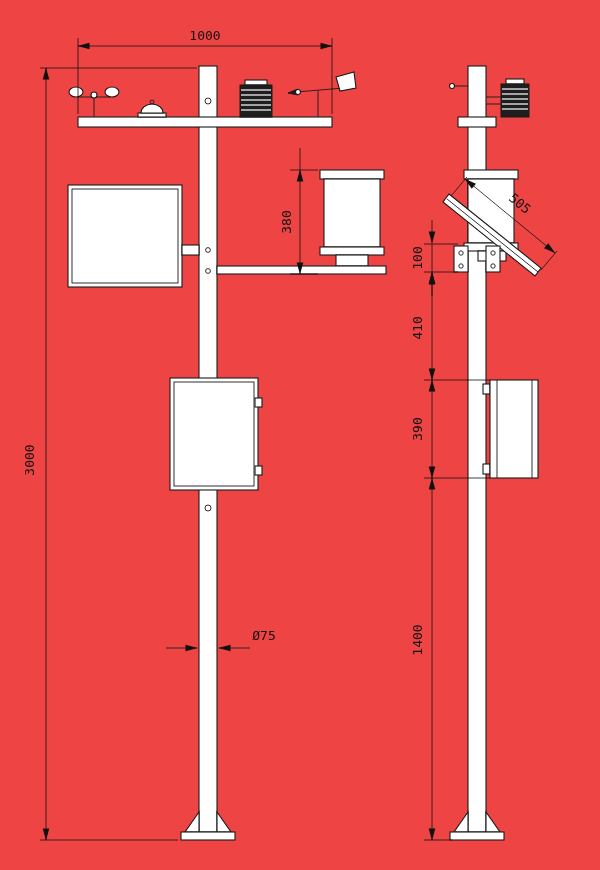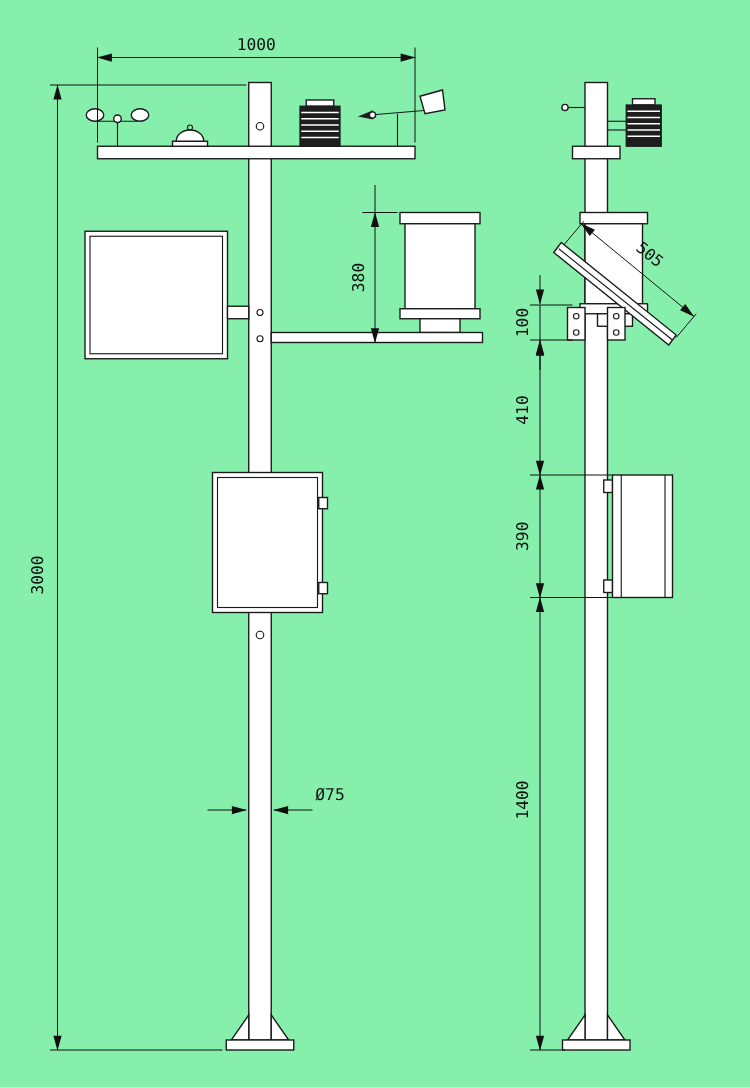--- a/index.html
+++ b/index.html
@@ -8,21 +8,21 @@
     background: #ffffff;
     width: 600px;
     height: 870px;
     overflow: hidden;
     font-family: "DejaVu Sans Mono", monospace;
   }
   .canvas {
     width: 600px;
     height: 870px;
     position: relative;
-    background: #86efac;
+    background: #ef4444;
   }
   svg { display: block; }
   .obj   { stroke: #1a1a1a; stroke-width: 1.1; fill: #ffffff; }
   .objthin { stroke: #1a1a1a; stroke-width: 0.9; fill: none; }
   .dark  { stroke: #1a1a1a; stroke-width: 1; fill: #1e1e1e; }
   .stripe { stroke: #ffffff; stroke-width: 1.2; }
   .dim   { stroke: #111111; stroke-width: 0.8; fill: none; }
   .dimtext {
     font-family: "DejaVu Sans Mono", monospace;
     font-size: 13px;

